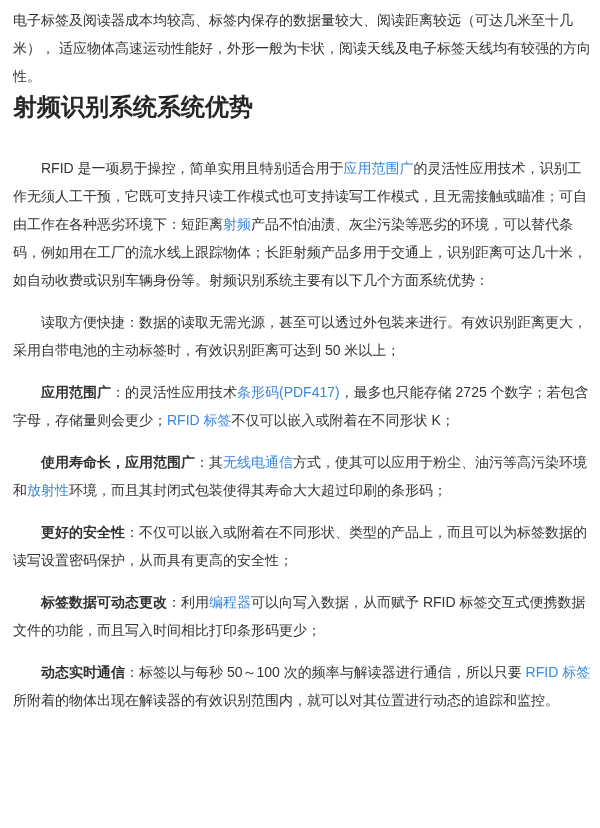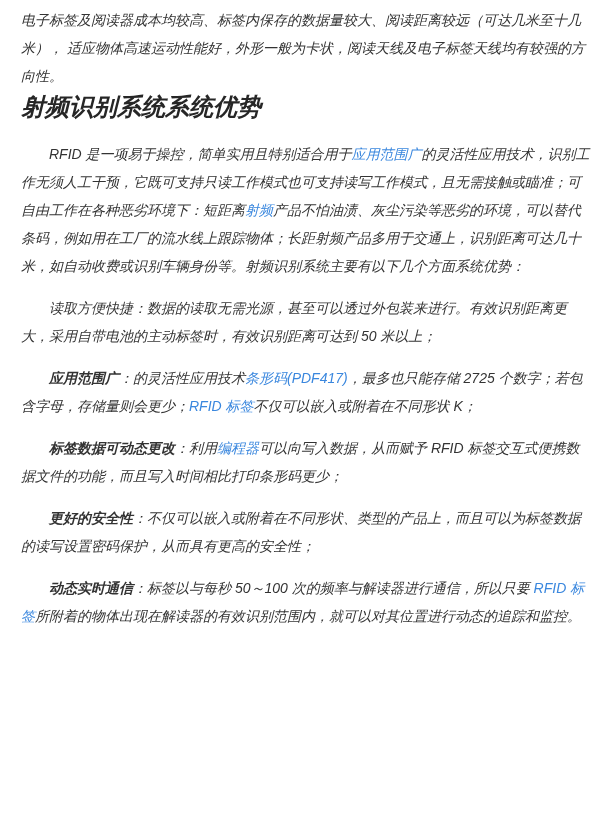--- a/index.html
+++ b/index.html
@@ -13,53 +13,53 @@
     width:600px;
     min-height:828px;
     background:var(--bg);
     color:var(--text);
     font-family:"Liberation Sans","DejaVu Sans",sans-serif;
     font-size:14px;
     line-height:28px;
   }
   main{
     box-sizing:border-box;
-    padding:6px 9px 0 21px;
-    font-style:italic;
+    padding:6px 9px 0 13px;
   }
   p.para{
     margin:0 0 14px 0;
     text-indent:2em;
     text-align:left;
   }
   p.para.no-indent{ text-indent:0; }
   p.para:last-child{ margin-bottom:0; }
   h2.article-heading{
     font-size:24px;
     line-height:34px;
     font-weight:700;
     color:var(--heading);
-    margin:0 0 16px 0;
+    margin:0 0 30px 0;
   }
   a.lnk{
     color:var(--link);
     text-decoration:none;
     cursor:pointer;
   }
   b.lead{ font-weight:700; color:var(--text); }
 </style>
 </head>
 <body>
 
 <main>
   <div id="intro-section">
       <p class="para no-indent"><span>电子标签及阅读器成本均较高、标签内保存的数据量较大、阅读距离较远（可达几米至十几米）， 适应物体高速运动性能好，外形一般为卡状，阅读天线及电子标签天线均有较强的方向性。</span></p>
     </div>
   <h2 class="article-heading">射频识别系统系统优势</h2>
   <div id="advantages-section">
       <p class="para"><span>RFID 是一项易于操控，简单实用且特别适合用于</span><a class="lnk">应用范围广</a><span>的灵活性应用技术，识别工作无须人工干预，它既可支持只读工作模式也可支持读写工作模式，且无需接触或瞄准；可自由工作在各种恶劣环境下：短距离</span><a class="lnk">射频</a><span>产品不怕油渍、灰尘污染等恶劣的环境，可以替代条码，例如用在工厂的流水线上跟踪物体；长距射频产品多用于交通上，识别距离可达几十米，如自动收费或识别车辆身份等。射频识别系统主要有以下几个方面系统优势：</span></p>
       <p class="para"><span>读取方便快捷：数据的读取无需光源，甚至可以透过外包装来进行。有效识别距离更大，采用自带电池的主动标签时，有效识别距离可达到 50 米以上；</span></p>
       <p class="para"><b class="lead">应用范围广</b><span>：的灵活性应用技术</span><a class="lnk">条形码(PDF417)</a><span>，最多也只能存储 2725 个数字；若包含字母，存储量则会更少；</span><a class="lnk">RFID 标签</a><span>不仅可以嵌入或附着在不同形状 K；</span></p>
+      <p class="para"><b class="lead">使用寿命长，应用范围广</b><span>：其</span><a class="lnk">无线电通信</a><span>方式，使其可以应用于粉尘、油污等高污染环境和</span><a class="lnk">放射性</a><span>环境，而且其封闭式包装使得其寿命大大超过印刷的条形码；</span></p>
+      <p class="para"><b class="lead">更好的安全性</b><span>：不仅可以嵌入或附着在不同形状、类型的产品上，而且可以为标签数据的读写设置密码保护，从而具有更高的安全性；</span></p>
       <p class="para"><b class="lead">标签数据可动态更改</b><span>：利用</span><a class="lnk">编程器</a><span>可以向写入数据，从而赋予 RFID 标签交互式便携数据文件的功能，而且写入时间相比打印条形码更少；</span></p>
-      <p class="para"><b class="lead">更好的安全性</b><span>：不仅可以嵌入或附着在不同形状、类型的产品上，而且可以为标签数据的读写设置密码保护，从而具有更高的安全性；</span></p>
       <p class="para"><b class="lead">动态实时通信</b><span>：标签以与每秒 50～100 次的频率与解读器进行通信，所以只要 </span><a class="lnk">RFID 标签</a><span>所附着的物体出现在解读器的有效识别范围内，就可以对其位置进行动态的追踪和监控。</span></p>
     </div>
 </main>
 
 </body></html>

